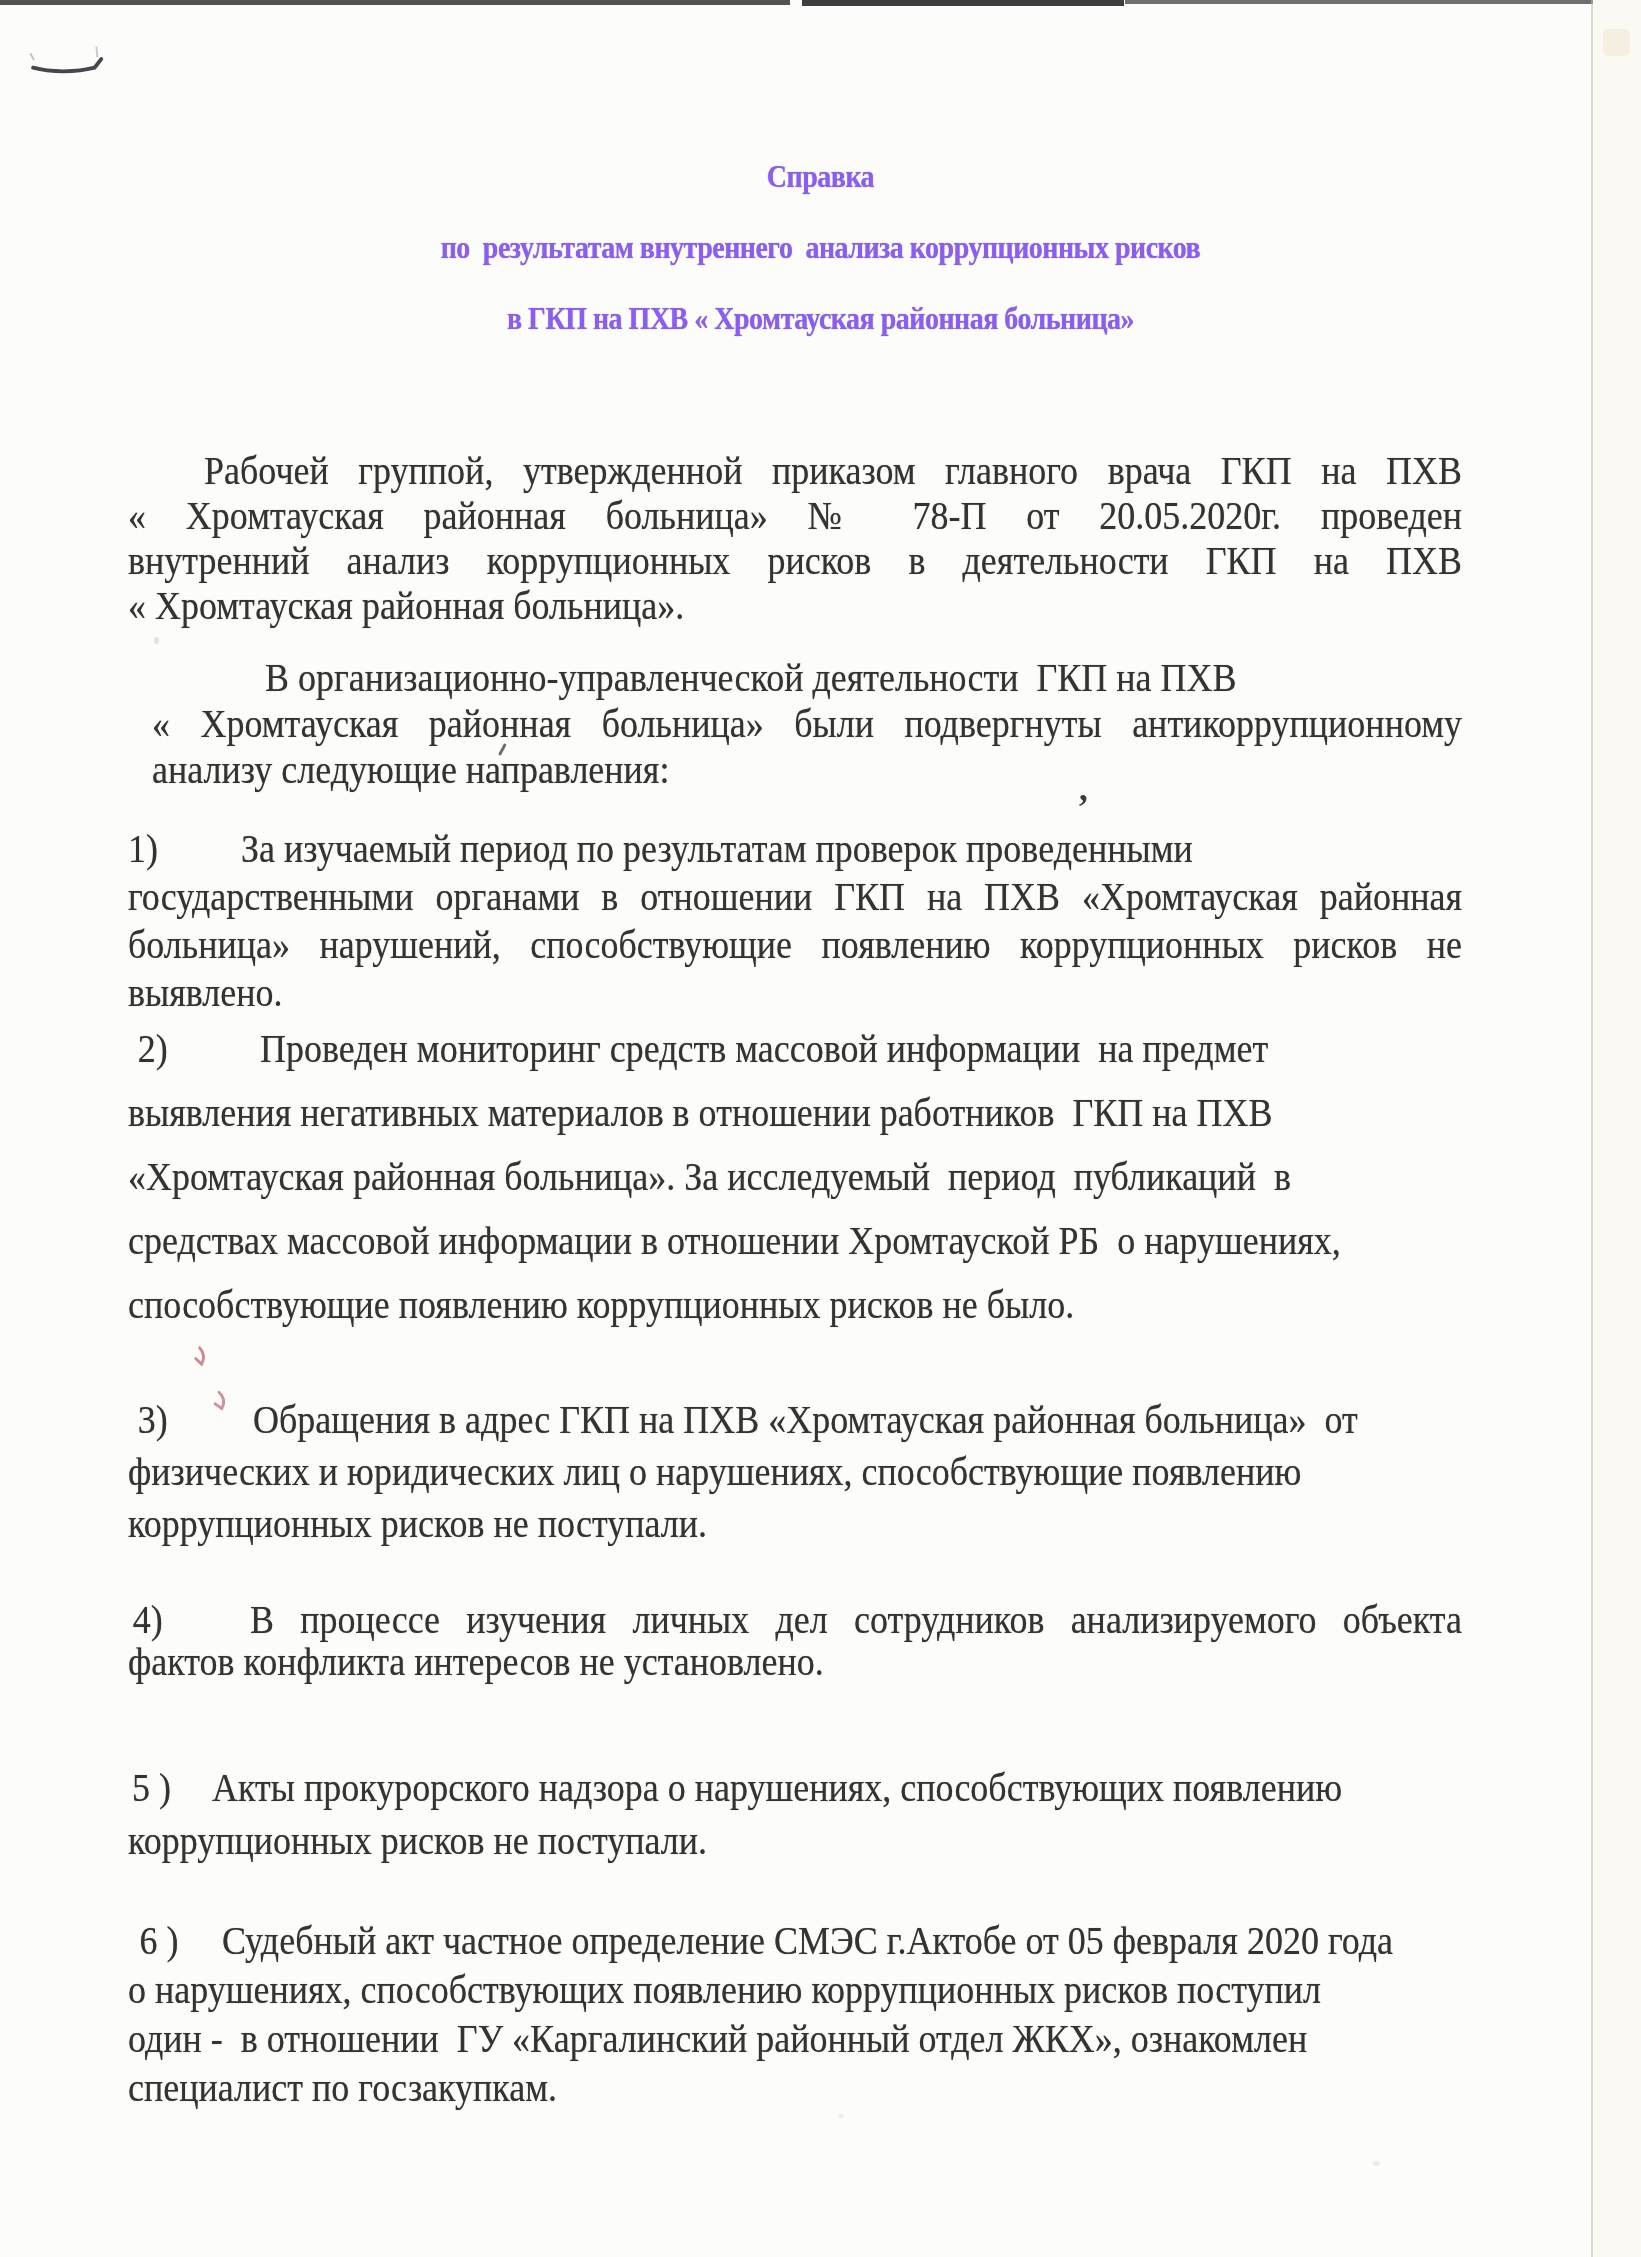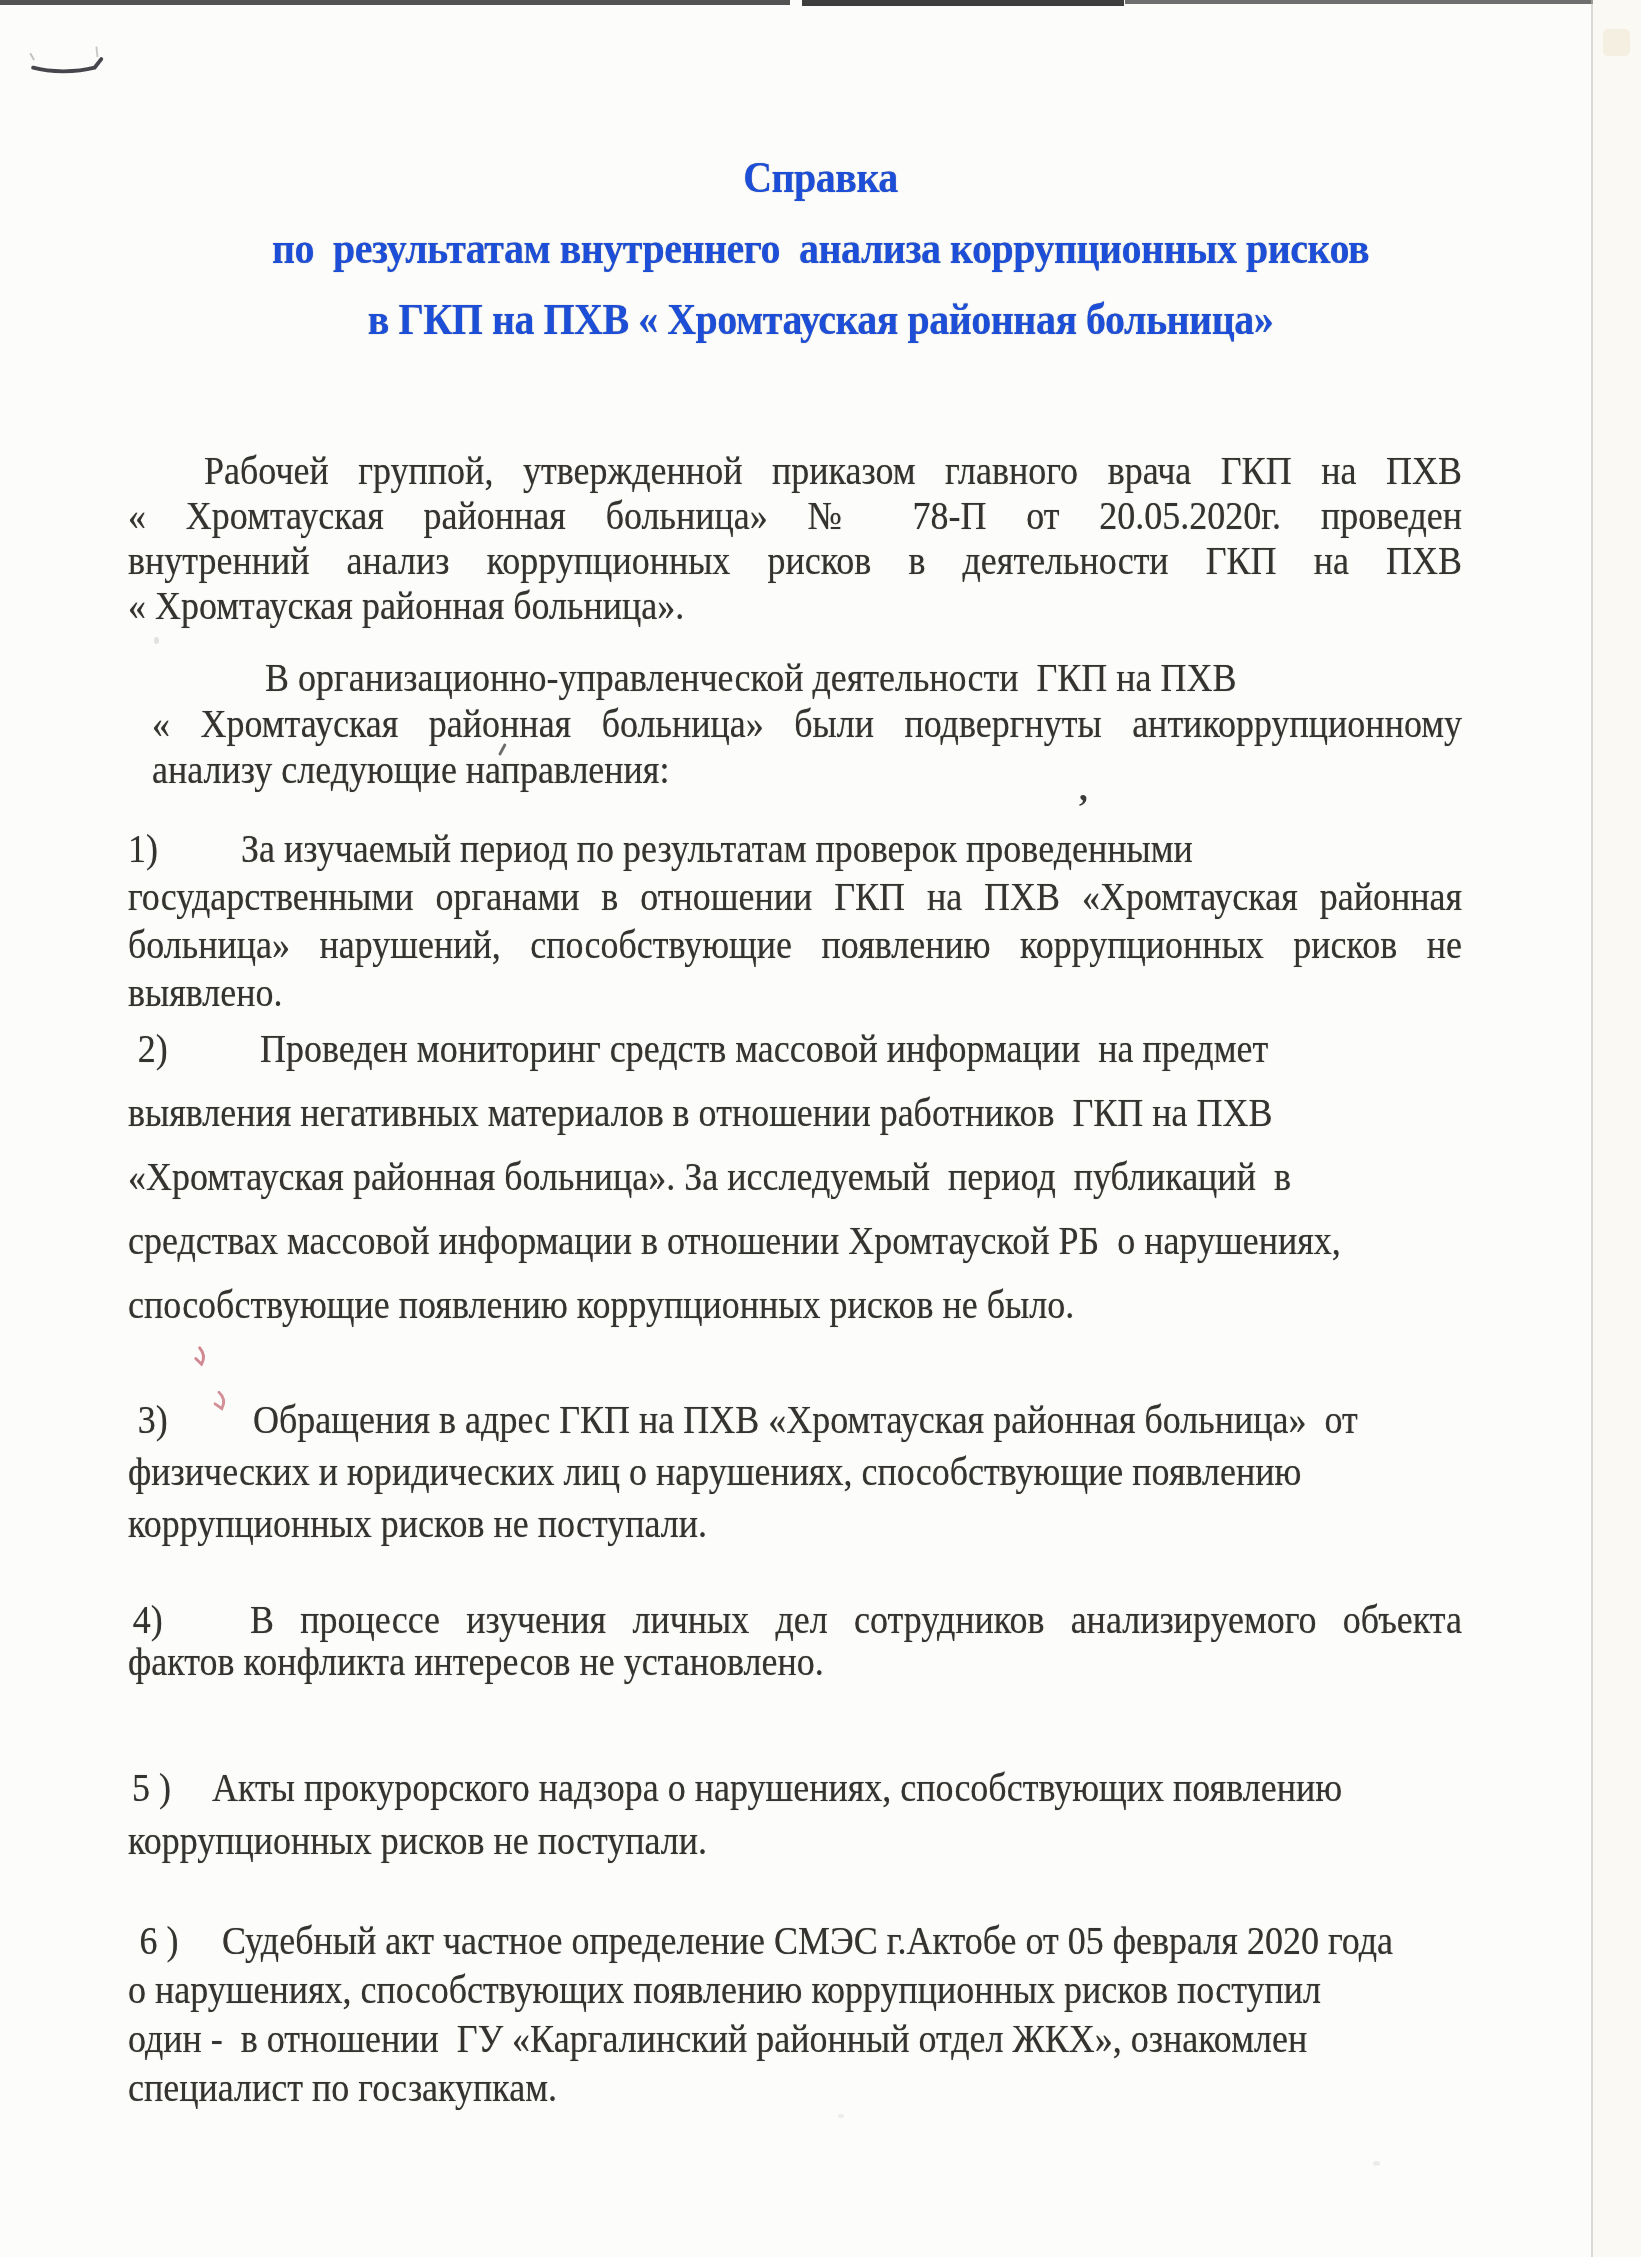--- a/index.html
+++ b/index.html
@@ -41,23 +41,23 @@
     background: #4a4846; opacity: .8; transform: rotate(28deg); border-radius: 1.9px;
   }
   .speck { position: absolute; background: #c9c7c2; border-radius: 50%; opacity: .5; }
   .speck.s1 { left: 154px; top: 637px; width: 4.8px; height: 6.8px; }
   .speck.s2 { left: 838px; top: 2114px; width: 5.8px; height: 3.9px; opacity: .3; }
   .speck.s3 { left: 1373px; top: 2161px; width: 6.8px; height: 4.8px; opacity: .3; }
 
   
   .title {
     position: absolute; top: 141px; left: 0; width: 1641px;
-    text-align: center; font-weight: bold; font-size: 40px;
+    text-align: center; font-weight: bold; font-size: 28px;
     letter-spacing: -0.5px;
-    color: #1d4ed8;
+    color: #8b5cf6;
   }
   .title-line {
     line-height: 71px; white-space: pre-wrap;
     transform: scaleY(1.12); transform-origin: 50% 50%;
     text-shadow: 0 0 1px rgba(47,45,42,0.55);
   }
 
   
   .body-text {
     position: absolute; top: 355px; left: 128px; width: 1334px;

